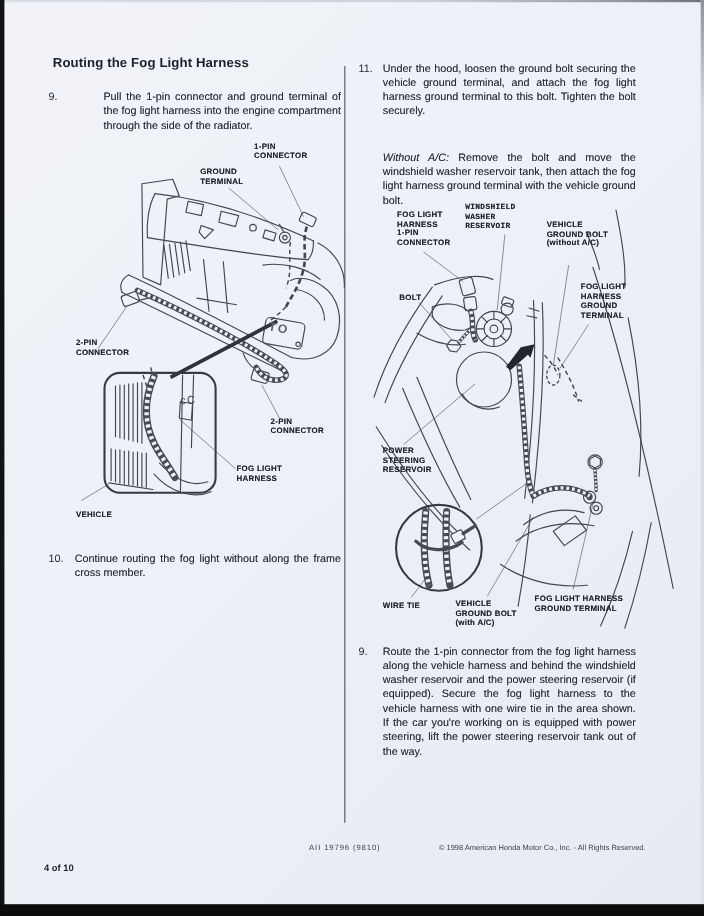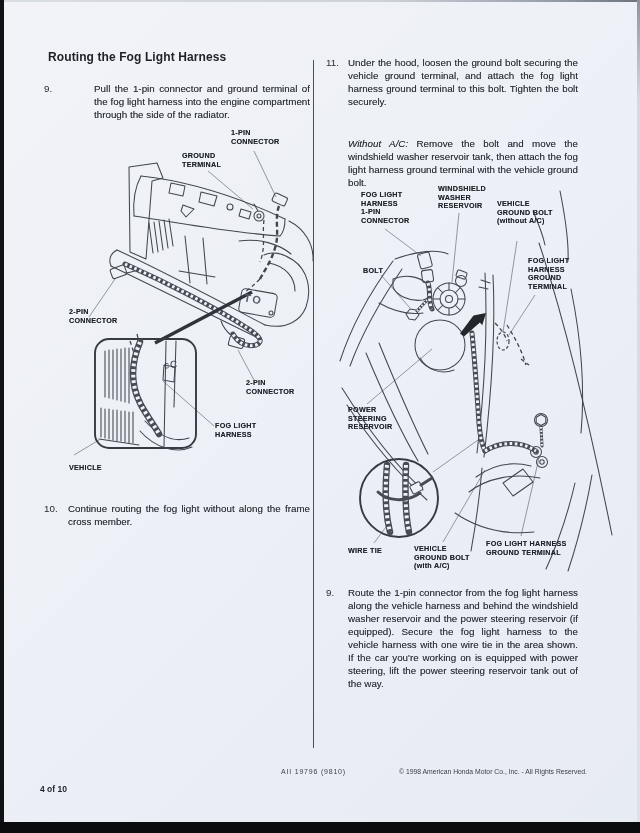--- a/index.html
+++ b/index.html
@@ -260,21 +260,21 @@
           <g transform="rotate(-28 82 305)">
             <rect x="76" y="300" width="11" height="9" rx="1.5" fill="#eef1f6"></rect>
           </g>
         </g>
       <path class="t3" d="M86,302 L97,295"></path>
     </svg>
     <div class="lbl" style="left:26px;top:8px;">FOG LIGHT
 HARNESS
 1-PIN
 CONNECTOR</div>
-    <div class="lbl" style="left:103px;top:2px;">WINDSHIELD
+    <div class="lbl" style="left:88px;top:2px;font-family:Liberation Mono, monospace;">WINDSHIELD
 WASHER
 RESERVOIR</div>
     <div class="lbl" style="left:162px;top:17px;">VEHICLE
 GROUND BOLT
 (without A/C)</div>
     <div class="lbl" style="left:28px;top:84px;">BOLT</div>
     <div class="lbl" style="left:193px;top:74px;">FOG LIGHT
 HARNESS
 GROUND
 TERMINAL</div>

